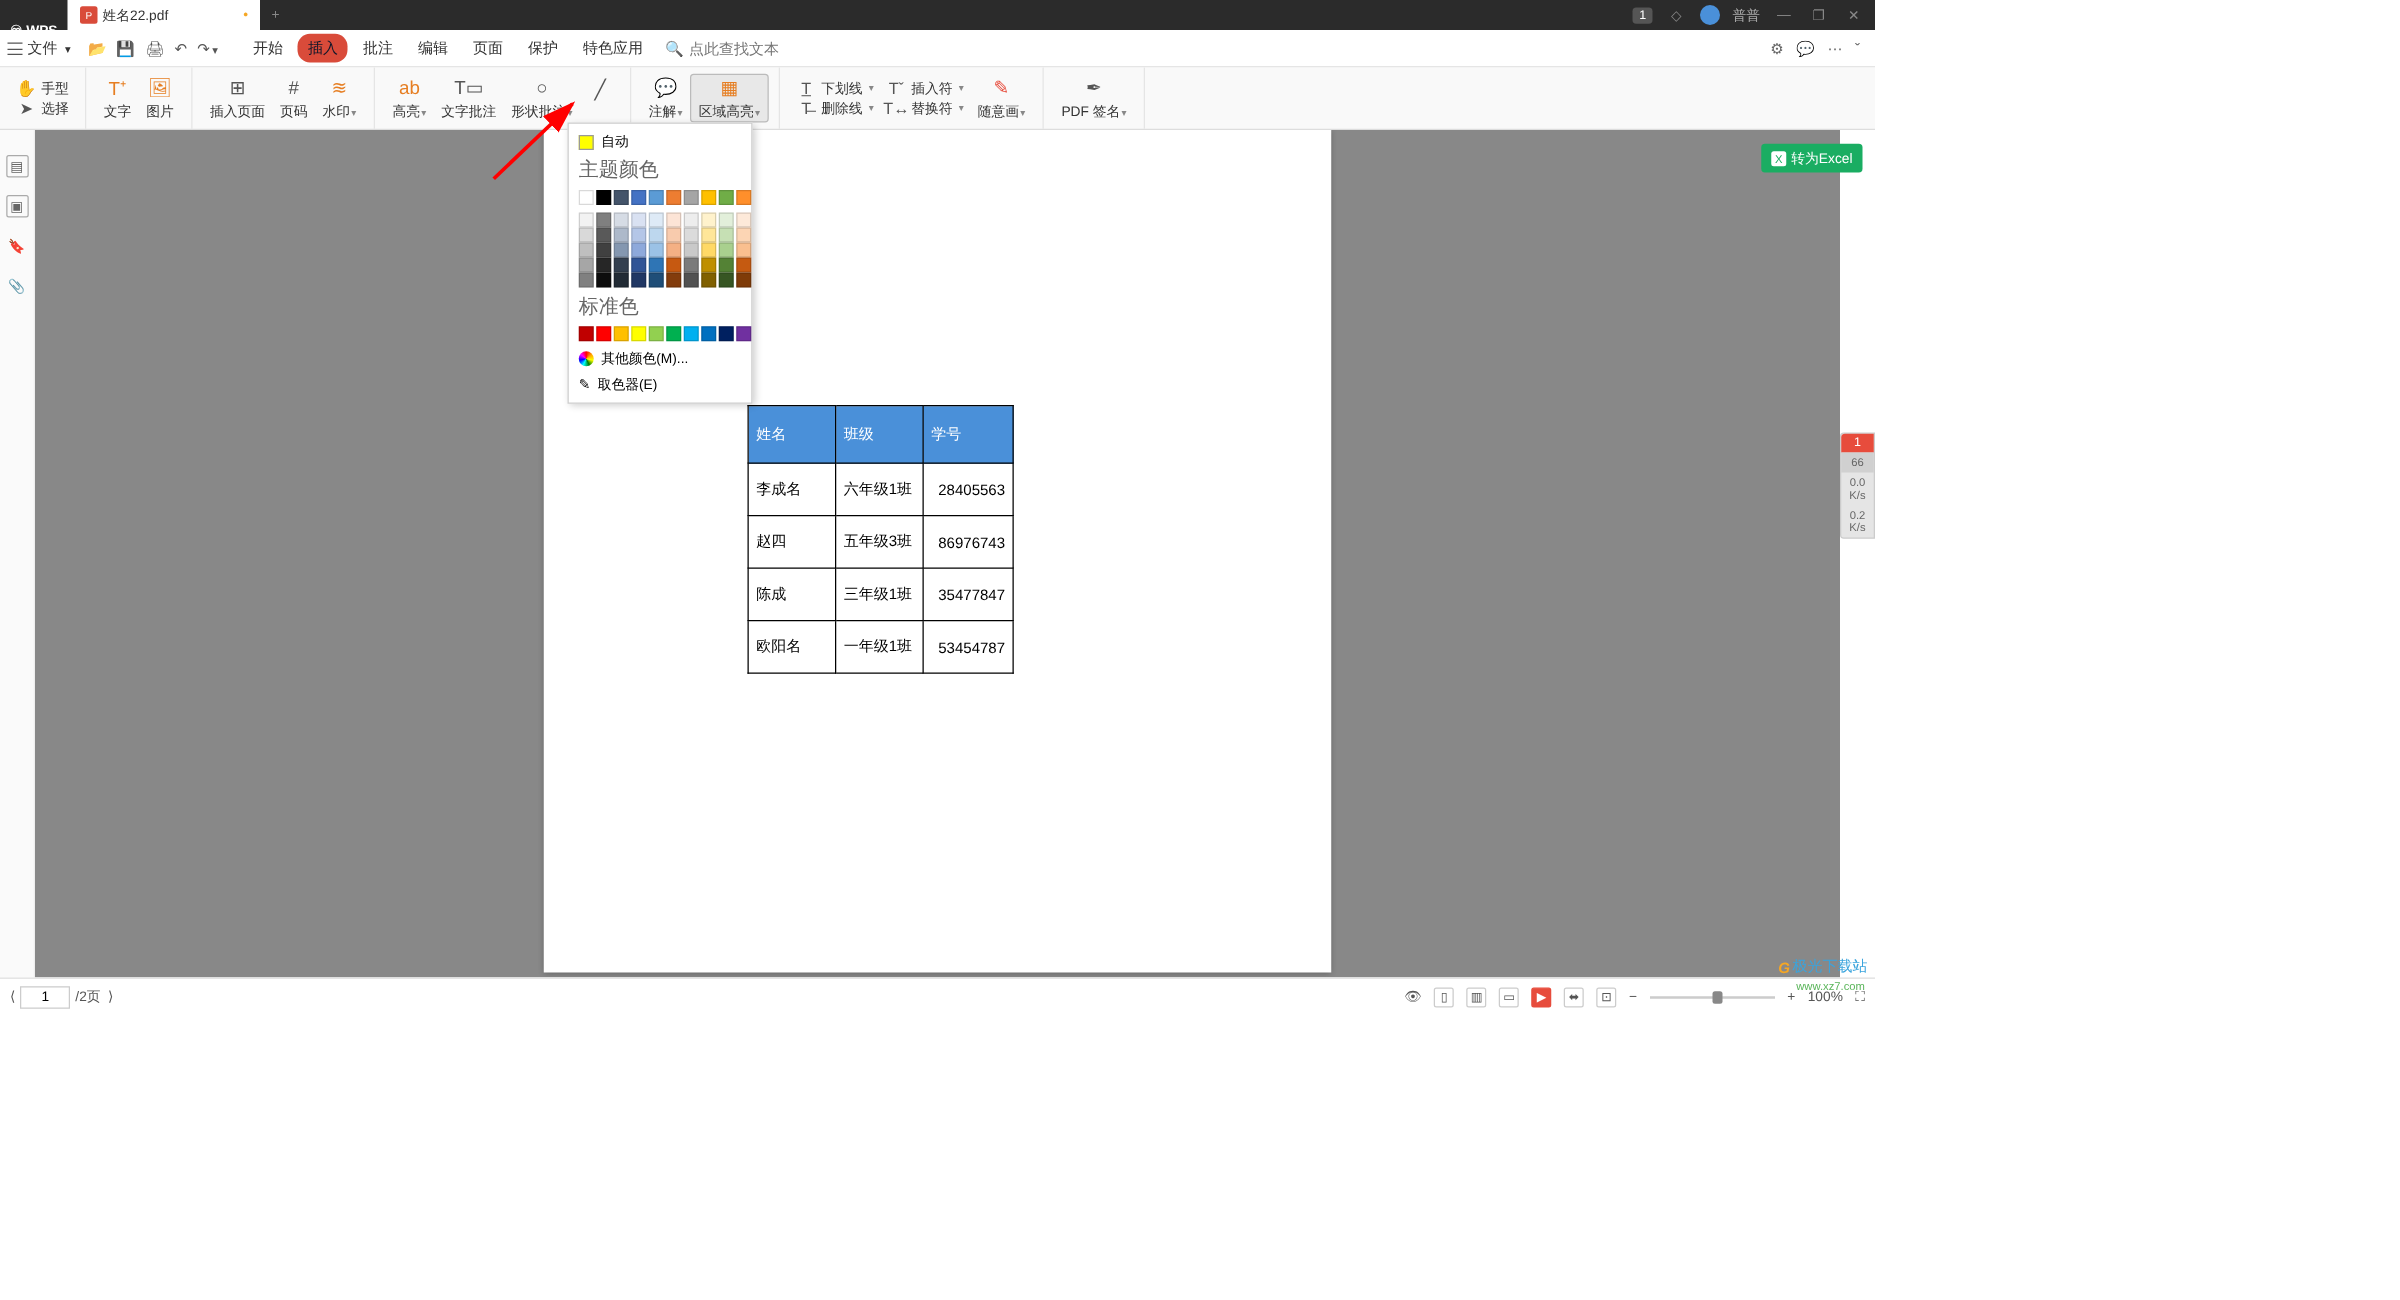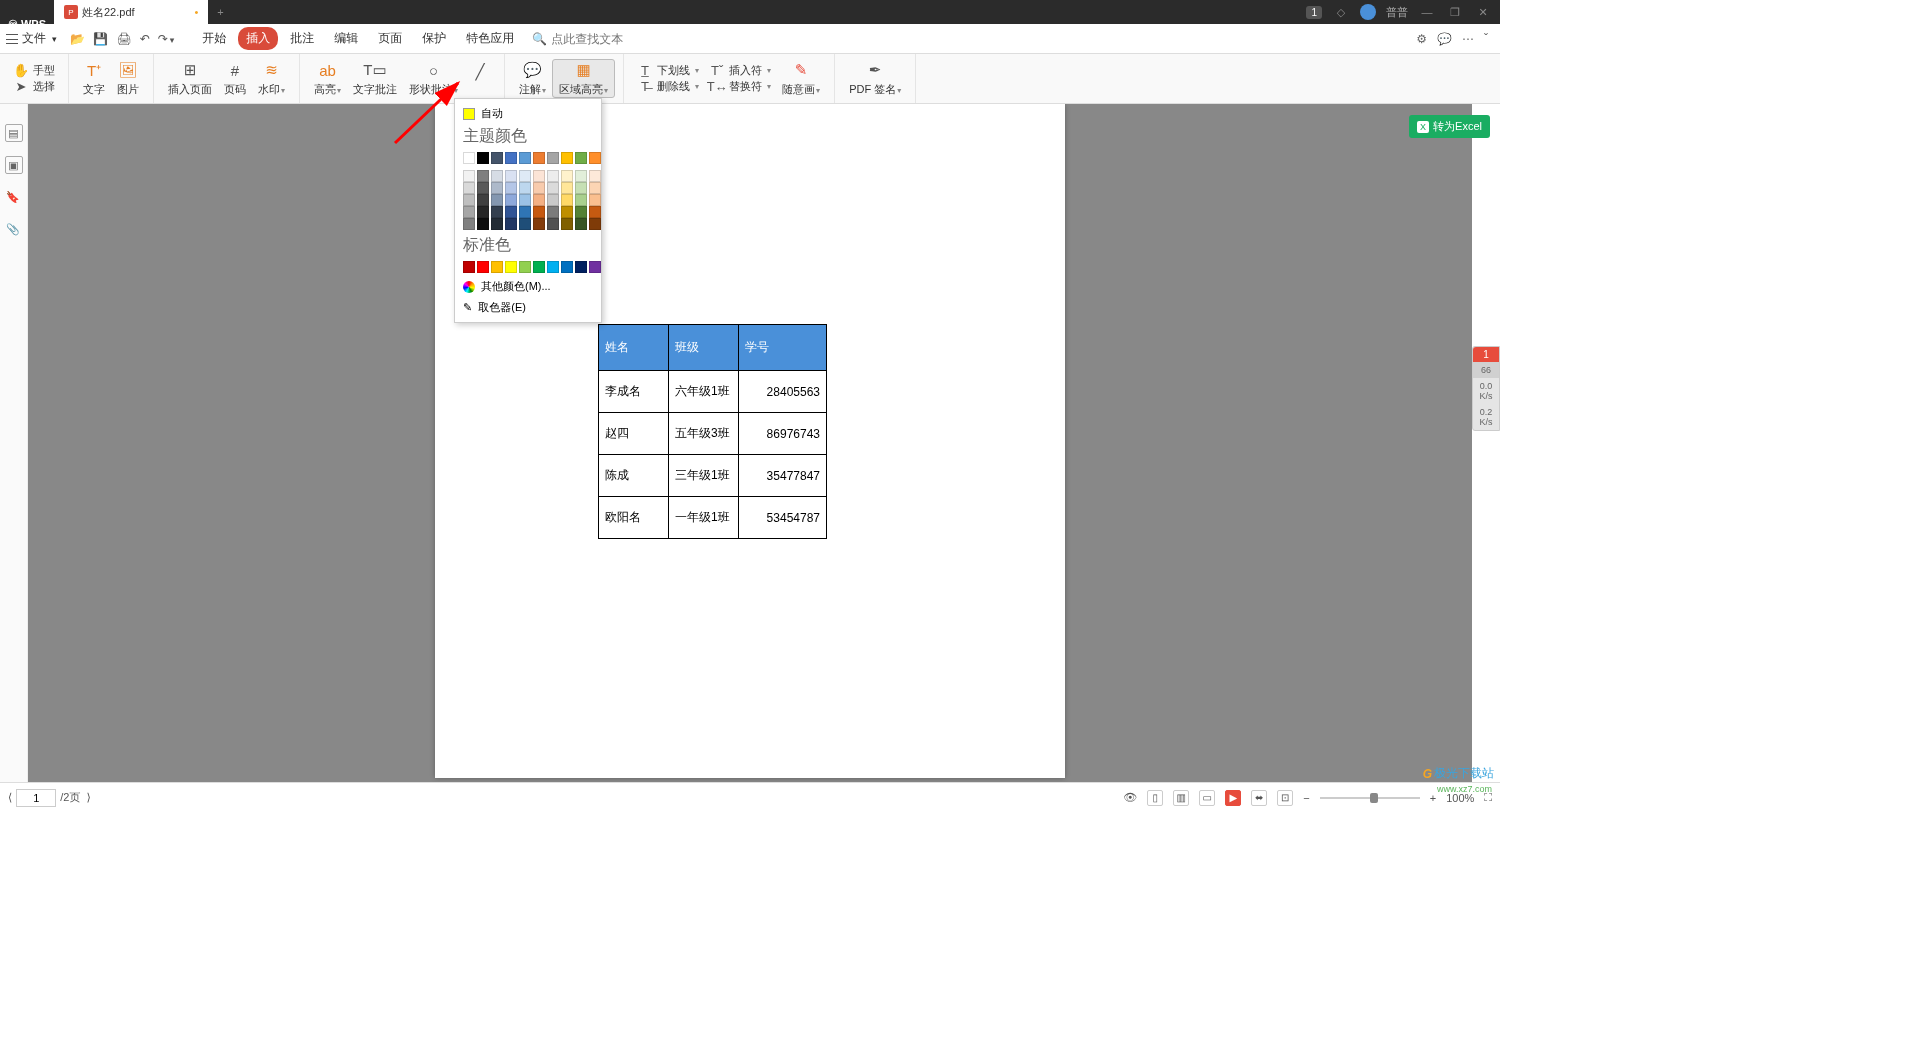--- a/index.html
+++ b/index.html
@@ -21,21 +21,21 @@
 
 .menubar { height: 30px; border-bottom: 1px solid #ddd; display: flex; align-items: center; font-size: 12px; color: #333; padding: 0 6px; }
 .menubar .file-menu { display: flex; align-items: center; gap: 4px; padding-right: 8px; }
 .menubar .ham { display: inline-block; width: 12px; height: 10px; border-top: 1px solid #555; border-bottom: 1px solid #555; position: relative;}
 .menubar .ham::after { content:""; position:absolute; top:4px; left:0; right:0; border-top:1px solid #555;}
 .menubar .dd { font-size: 9px; margin-left: 2px;}
 .menubar .qat { display: flex; gap: 8px; margin-left: 6px; color: #555; }
 .menubar .qat span { cursor: pointer; }
 .menubar .tabs { display: flex; margin-left: 20px; gap: 4px; }
 .menubar .tabs .mtab { padding: 3px 8px; cursor: pointer; }
-.menubar .tabs .mtab.active { background: #d94b3a; color: #ffffff; border-radius: 10px; }
+.menubar .tabs .mtab.active { background: #d94b3a; color: #0f172a; border-radius: 10px; }
 .menubar .search { display: flex; align-items: center; margin-left: 10px; color: #888; gap: 4px;}
 .menubar .search input { border: none; outline: none; font-size: 12px; width: 100px; }
 .menubar .right-icons { margin-left:auto; display:flex; gap:10px; color:#666; padding-right:6px;}
 .menubar .right-icons span { cursor:pointer; }
 
 
 .ribbon { height: 50px; border-bottom: 1px solid #ddd; background: #f9f9f9; display: flex; align-items: stretch; font-size: 11px; color: #333; }
 .ribbon .group { display: flex; align-items: center; padding: 0 8px; border-right: 1px solid #e5e5e5; }
 .ribbon .item { display: flex; flex-direction: column; align-items: center; justify-content: center; padding: 0 6px; cursor: pointer; gap: 2px; position:relative;}
 .ribbon .item.horiz { flex-direction: row; gap: 4px; padding: 0 5px;}
@@ -64,21 +64,21 @@
 
 .canvas { position: absolute; left: 28px; right: 28px; top: 104px; bottom: 30px; background: #888; overflow: hidden; }
 .page { position: absolute; left: 50%; transform: translateX(-50%); top: 0; width: 630px; height: 674px; background: #fff; box-shadow: 0 0 5px rgba(0,0,0,0.3);}
 
 
 .data-table { position:absolute; left:163px; top:220px; border-collapse:collapse; font-size:12px;padding-left:14px;}
 .data-table th, .data-table td { border:1px solid #000; padding: 0 6px; height:42px; }
 .data-table th { background:#4a90d9; color:#fff; text-align:left; font-weight:normal; height:46px;}
 .data-table .col1 { width:70px;}
 .data-table .col2 { width:70px;}
-.data-table .col3 { width:88px; text-align:right;}
+.data-table .col3 { width:72px; text-align:right;}
 
 
 .right-badge { position:absolute; right:10px; top:115px; background:#1aad62; color:#fff; font-size:11px; padding:4px 8px; border-radius:3px; display:flex; align-items:center; gap:4px; z-index:50;}
 .right-badge .xl-icon{width:12px;height:12px;background:#fff;color:#1aad62;border-radius:2px;display:flex;align-items:center;justify-content:center;font-size:9px;}
 
 
 .speed-widget { position:absolute; right:0; top:346px; width:28px; background:#e5e5e5; border:1px solid #ccc; border-radius:3px 0 0 3px; font-size:9px; color:#666; z-index:50;}
 .speed-widget .red-badge { background:#e74c3c; color:#fff; border-radius:3px 0 0 0; text-align:center; padding:2px 0; font-size:10px;}
 .speed-widget .val { text-align:center; padding:3px 0;}
 

